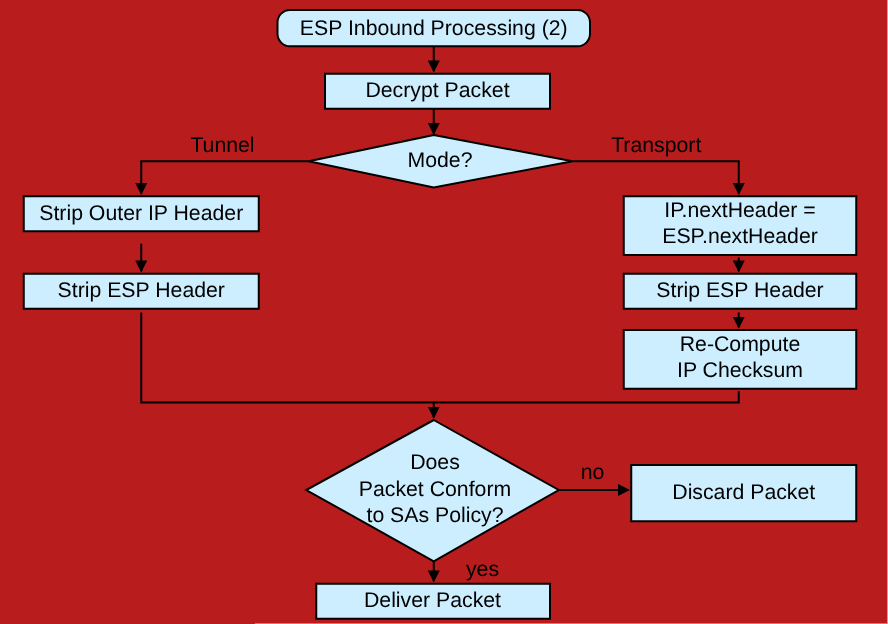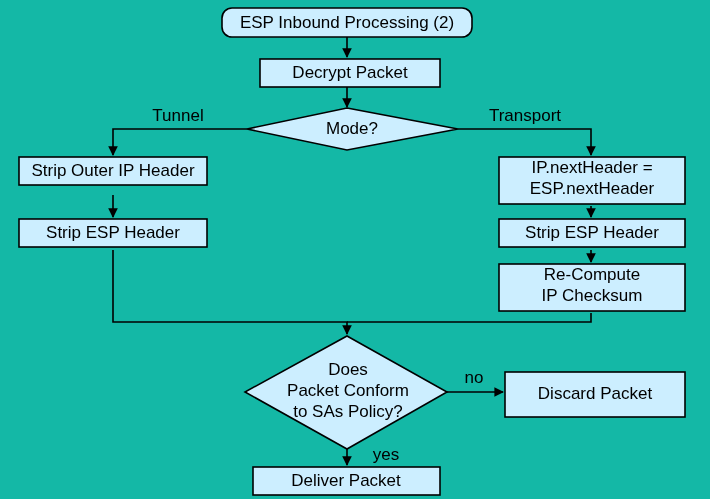--- a/index.html
+++ b/index.html
@@ -4,21 +4,21 @@
 <style>
   html, body {
     margin: 0;
     padding: 0;
     background: #ffffff;
   }
   #canvas {
     position: relative;
     width: 710px;
     height: 499px;
-    background: #14b8a6;
+    background: #b91c1c;
     overflow: hidden;
     font-family: "Liberation Sans", sans-serif;
   }
   svg.flow {
     position: absolute;
     top: 0;
     left: 0;
     width: 710px;
     height: 499px;
   }

